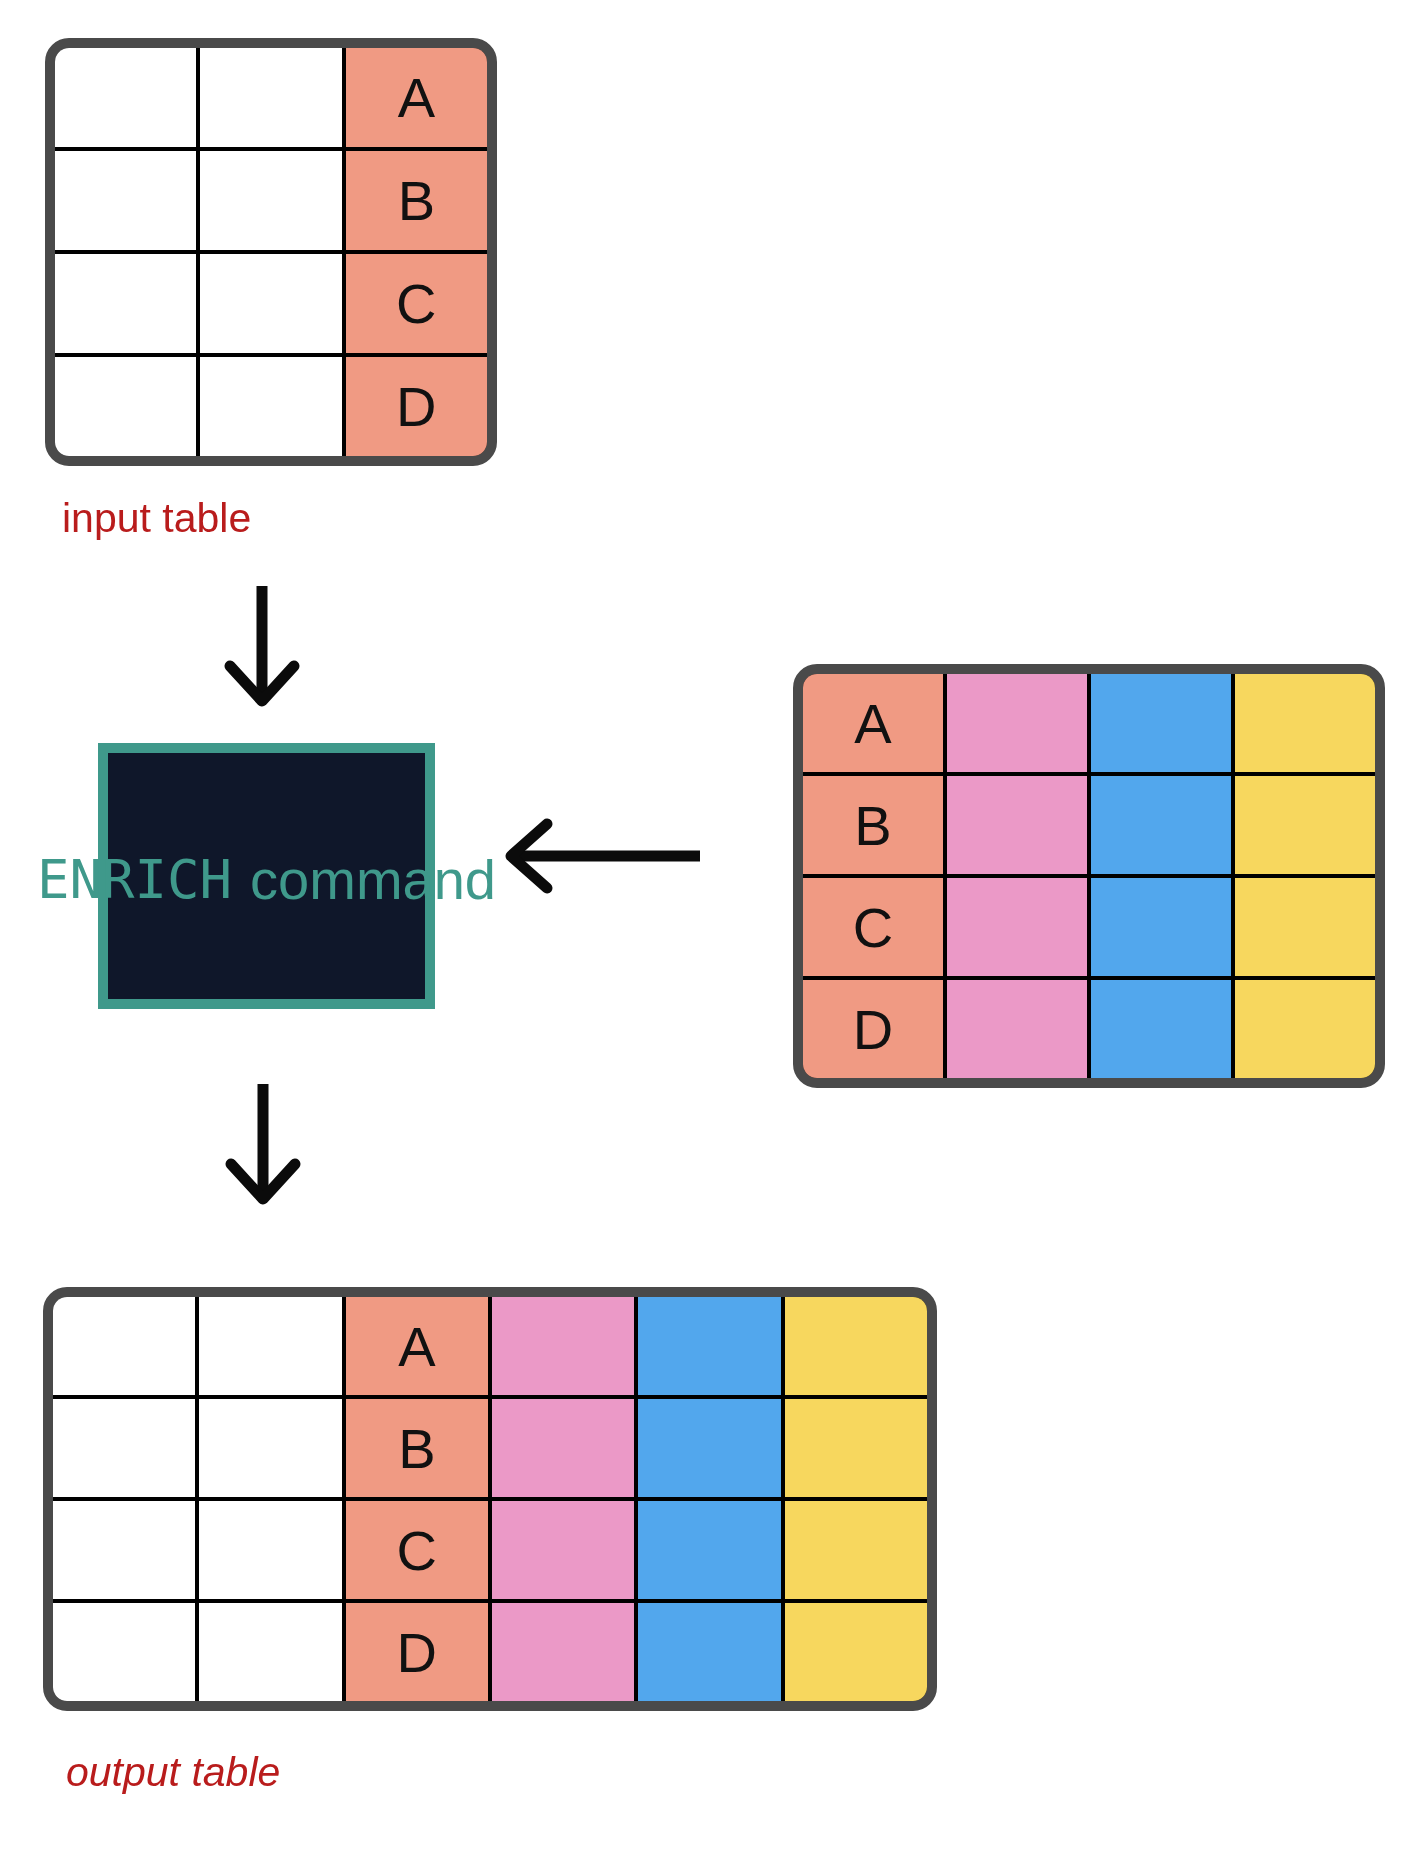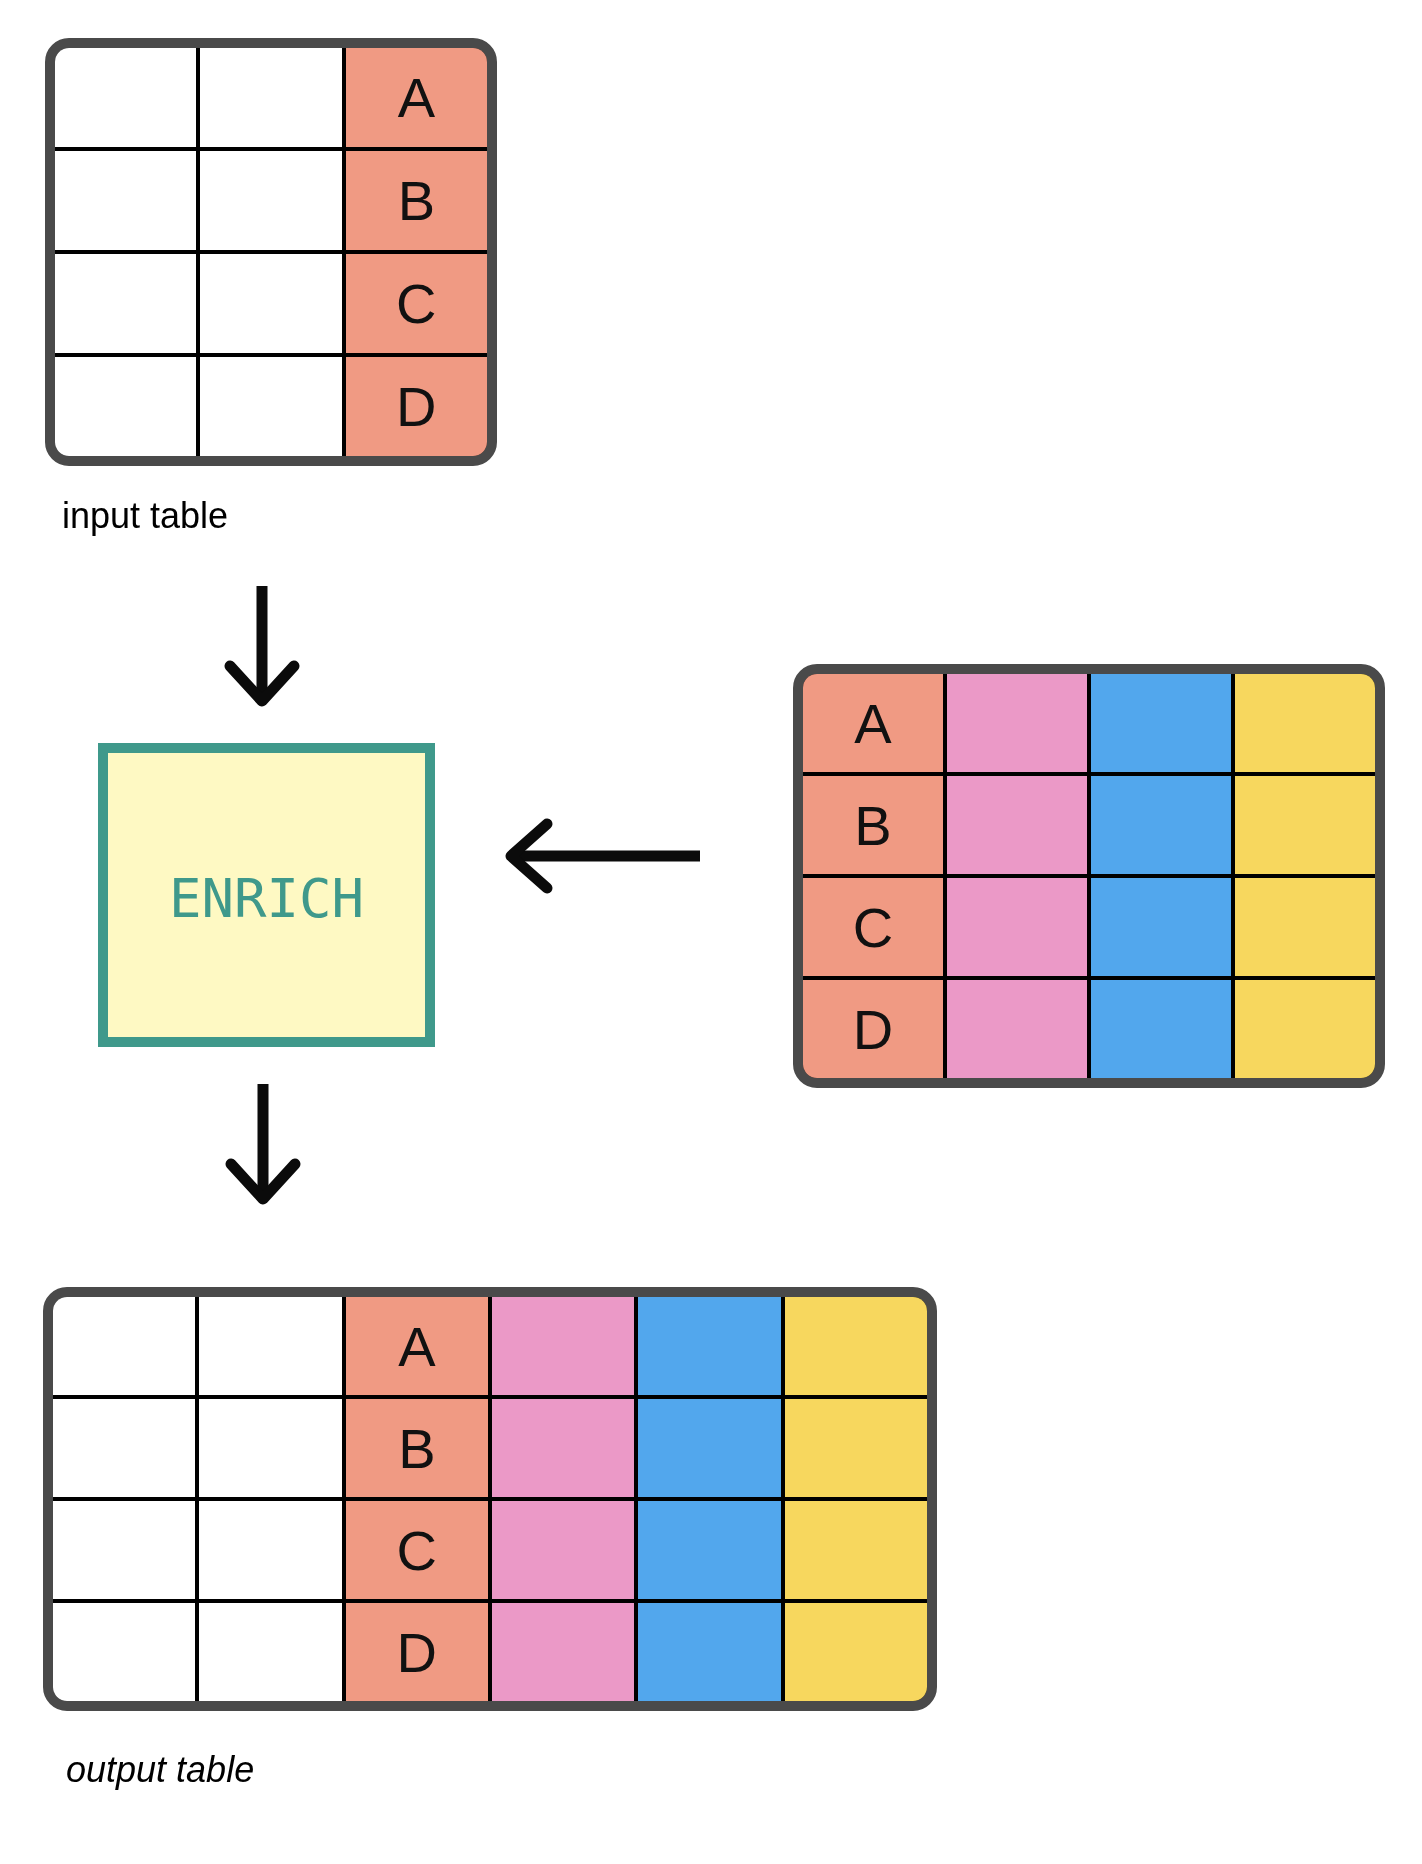--- a/index.html
+++ b/index.html
@@ -31,35 +31,35 @@
     background:#fff;
   }
   .c-white{background:#fff;}
   .c-salmon{background:var(--salmon,#F09A83);}
   .c-pink{background:var(--pink,#EB99C7);}
   .c-blue{background:var(--blue,#52A7ED);}
   .c-yellow{background:var(--yellow,#F7D75E);}
   
   .lbl{
     position:absolute;
-    font-size:36px;
-    color:#000000;
+    font-size:41px;
+    color:#b91c1c;
     line-height:1.1;
     white-space:nowrap;
   }
   .lbl-input{left:62px;top:496px;}
   .lbl-enrich{left:808px;top:1102px;}
   .lbl-output{left:66px;top:1750px;font-style:italic;}
   
   .cmd-box{
     position:absolute;
-    left:98px;top:743px;width:337px;height:304px;
+    left:98px;top:743px;width:337px;height:266px;
     box-sizing:border-box;
     border:10px solid var(--teal,#3F998B);
-    background:#fef9c3;
+    background:#0f172a;
     display:flex;flex-direction:row;
     align-items:center;justify-content:center;
     gap:18px;
     padding-top:8px;
   }
   .cmd-title{
     font-family:"DejaVu Sans Mono","Liberation Mono",monospace;
     font-size:54px;
     color:var(--teal,#3F998B);
     line-height:1;
@@ -113,20 +113,21 @@
     <div class="cell c-blue"></div>
     <div class="cell c-yellow"></div>
     <div class="cell c-salmon">D</div>
     <div class="cell c-pink"></div>
     <div class="cell c-blue"></div>
     <div class="cell c-yellow"></div>
   </div>
 
   <div class="cmd-box">
     <span class="cmd-title">ENRICH</span>
+    <span class="cmd-sub">command</span>
   </div>
 
   <div class="tbl output-tbl">
     <div class="cell c-white"></div>
     <div class="cell c-white"></div>
     <div class="cell c-salmon">A</div>
     <div class="cell c-pink"></div>
     <div class="cell c-blue"></div>
     <div class="cell c-yellow"></div>
     <div class="cell c-white"></div>

